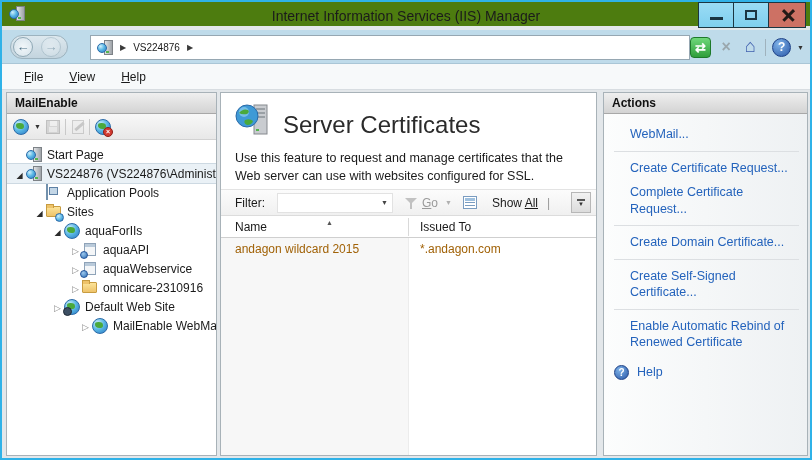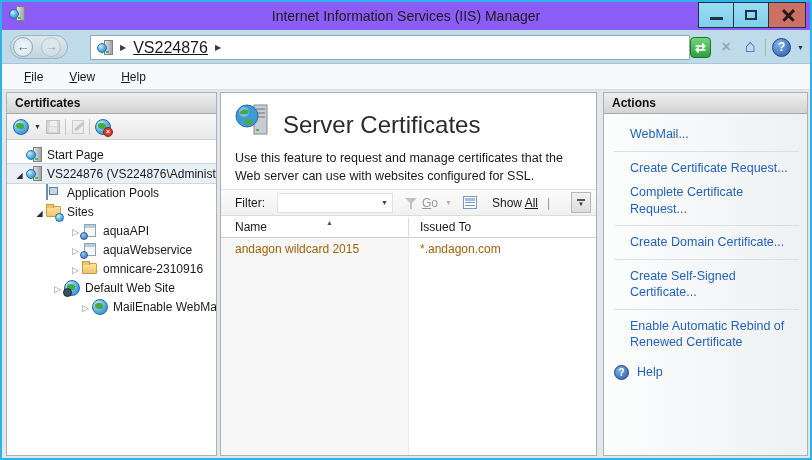--- a/index.html
+++ b/index.html
@@ -1,21 +1,21 @@
 <!DOCTYPE html>
 <html><head>
 <meta charset="utf-8">
 <style>
   * { box-sizing: border-box; margin: 0; padding: 0; }
   body { font-family: "Liberation Sans", sans-serif; background:#cfd6da; }
   .win { position:relative; width:812px; height:460px; background:#E3E7EA;
          border:2px solid #2FB2E8; overflow:hidden; }
 
   
-  .titlebar { position:absolute; left:0; top:0; right:0; height:32px; background:#8b5cf6; }
+  .titlebar { position:absolute; left:0; top:0; right:0; height:24px; background:#4d7c0f; }
   .app-icon { position:absolute; left:7px; top:4px; width:20px; height:20px; }
   .title { position:absolute; left:0; right:0; top:6px; text-align:center; font-size:14px; color:#1b1b1b; }
   .winbtns { position:absolute; right:4px; top:0; display:flex; }
   .wbtn { width:36px; height:26px; border:1px solid #1b3642; margin-left:-1px;
           display:flex; align-items:center; justify-content:center;
           background:linear-gradient(#9adcf5,#7fcfee); position:relative; }
   .wbtn.close { background:#CD7164; width:38px; }
   .g-min { width:13px; height:3px; background:#1b3642; margin-top:6px; }
   .g-max { width:12px; height:10px; border:2px solid #1b3642; background:transparent; }
   .g-x1,.g-x2 { position:absolute; left:12px; top:11px; width:15px; height:2.5px; background:#241a17; }
@@ -27,21 +27,21 @@
   .navpill { position:absolute; left:8px; top:5px; width:58px; height:24px; border-radius:12px;
              background:linear-gradient(#dde8ee,#c3d4de); border:1px solid #9db3bf; }
   .navbtn { position:absolute; top:1px; width:20px; height:20px; border-radius:50%;
             border:1px solid #8fa8b5; background:radial-gradient(#f2f7fa,#d4e2ea);
             color:#4d7187; font-size:13px; line-height:18px; text-align:center; }
   .navback { left:2px; } .navback::before { content:"\2190"; }
   .navfwd { left:30px; opacity:.45; } .navfwd::before { content:"\2192"; }
   .crumbbox { position:absolute; left:88px; top:5px; width:600px; height:25px; background:#fff;
               border:1px solid #96a7b2; display:flex; align-items:center; padding:0 6px; gap:7px; }
   .crumbsep { font-size:8px; color:#3a3a3a; } .crumbsep::before { content:"\25B6"; }
-  .crumbtext { font-size:16px; color:#1a1a1a;text-decoration:underline; }
+  .crumbtext { font-size:10px; color:#1a1a1a; }
   .chrome-icons { position:absolute; right:6px; top:6px; display:flex; align-items:center; gap:6px; height:22px; }
   .refresh-btn { width:21px; height:21px; border-radius:4px; border:1px solid #1d7a2a; color:#fff;
                  background:linear-gradient(#6fd87a,#2f9e3c); font-weight:bold; font-size:13px;
                  text-align:center; line-height:19px; }
   .refresh-btn::before { content:"\21C4"; }
   .disc-btn { width:18px; height:18px; color:#9aa7ad; font-size:16px; font-weight:bold;
               text-align:center; line-height:17px; }
   .disc-btn::before { content:"\00D7"; }
   .home-btn { width:18px; height:18px; color:#3f5fae; font-size:18px; line-height:17px; text-align:center; }
   .home-btn::before { content:"\2302"; }
@@ -227,21 +227,21 @@
     </div>
   </div>
 
   <div class="menubar">
     <span class="menuitem">File</span>
     <span class="menuitem">View</span>
     <span class="menuitem">Help</span>
   </div>
 
   <div class="panel-left">
-    <div class="phead">Certificates</div>
+    <div class="phead">MailEnable</div>
     <div class="ctoolbar">
       <span class="icon16">
         <span class="globe-core"></span>
           <span class="globe-land"></span>
       </span>
       <span class="tb-dd"></span>
       <span class="ic-floppy dis"></span>
       <span class="tbsep"></span>
       <span class="ic-edit dis"></span>
       <span class="tbsep"></span>
@@ -273,20 +273,28 @@
         <span class="ticon"><span class="ic-pools"></span></span>
         <span>Application Pools</span>
       </div>
       <div class="trow" style="padding-left:26px">
         <span class="exp open"></span>
         <span class="ticon">
             <span class="ic-folder"></span>
             <span class="mini-globe"></span>
           </span>
         <span>Sites</span>
+      </div>
+      <div class="trow" style="padding-left:44px">
+        <span class="exp open"></span>
+        <span class="ticon">
+            <span class="globe-core"></span>
+            <span class="globe-land"></span>
+          </span>
+        <span>aquaForIIs</span>
       </div>
       <div class="trow" style="padding-left:62px">
         <span class="exp closed"></span>
         <span class="ticon">
             <span class="ic-app"></span>
             <span class="app-badge"></span>
           </span>
         <span>aquaAPI</span>
       </div>
       <div class="trow" style="padding-left:62px">

